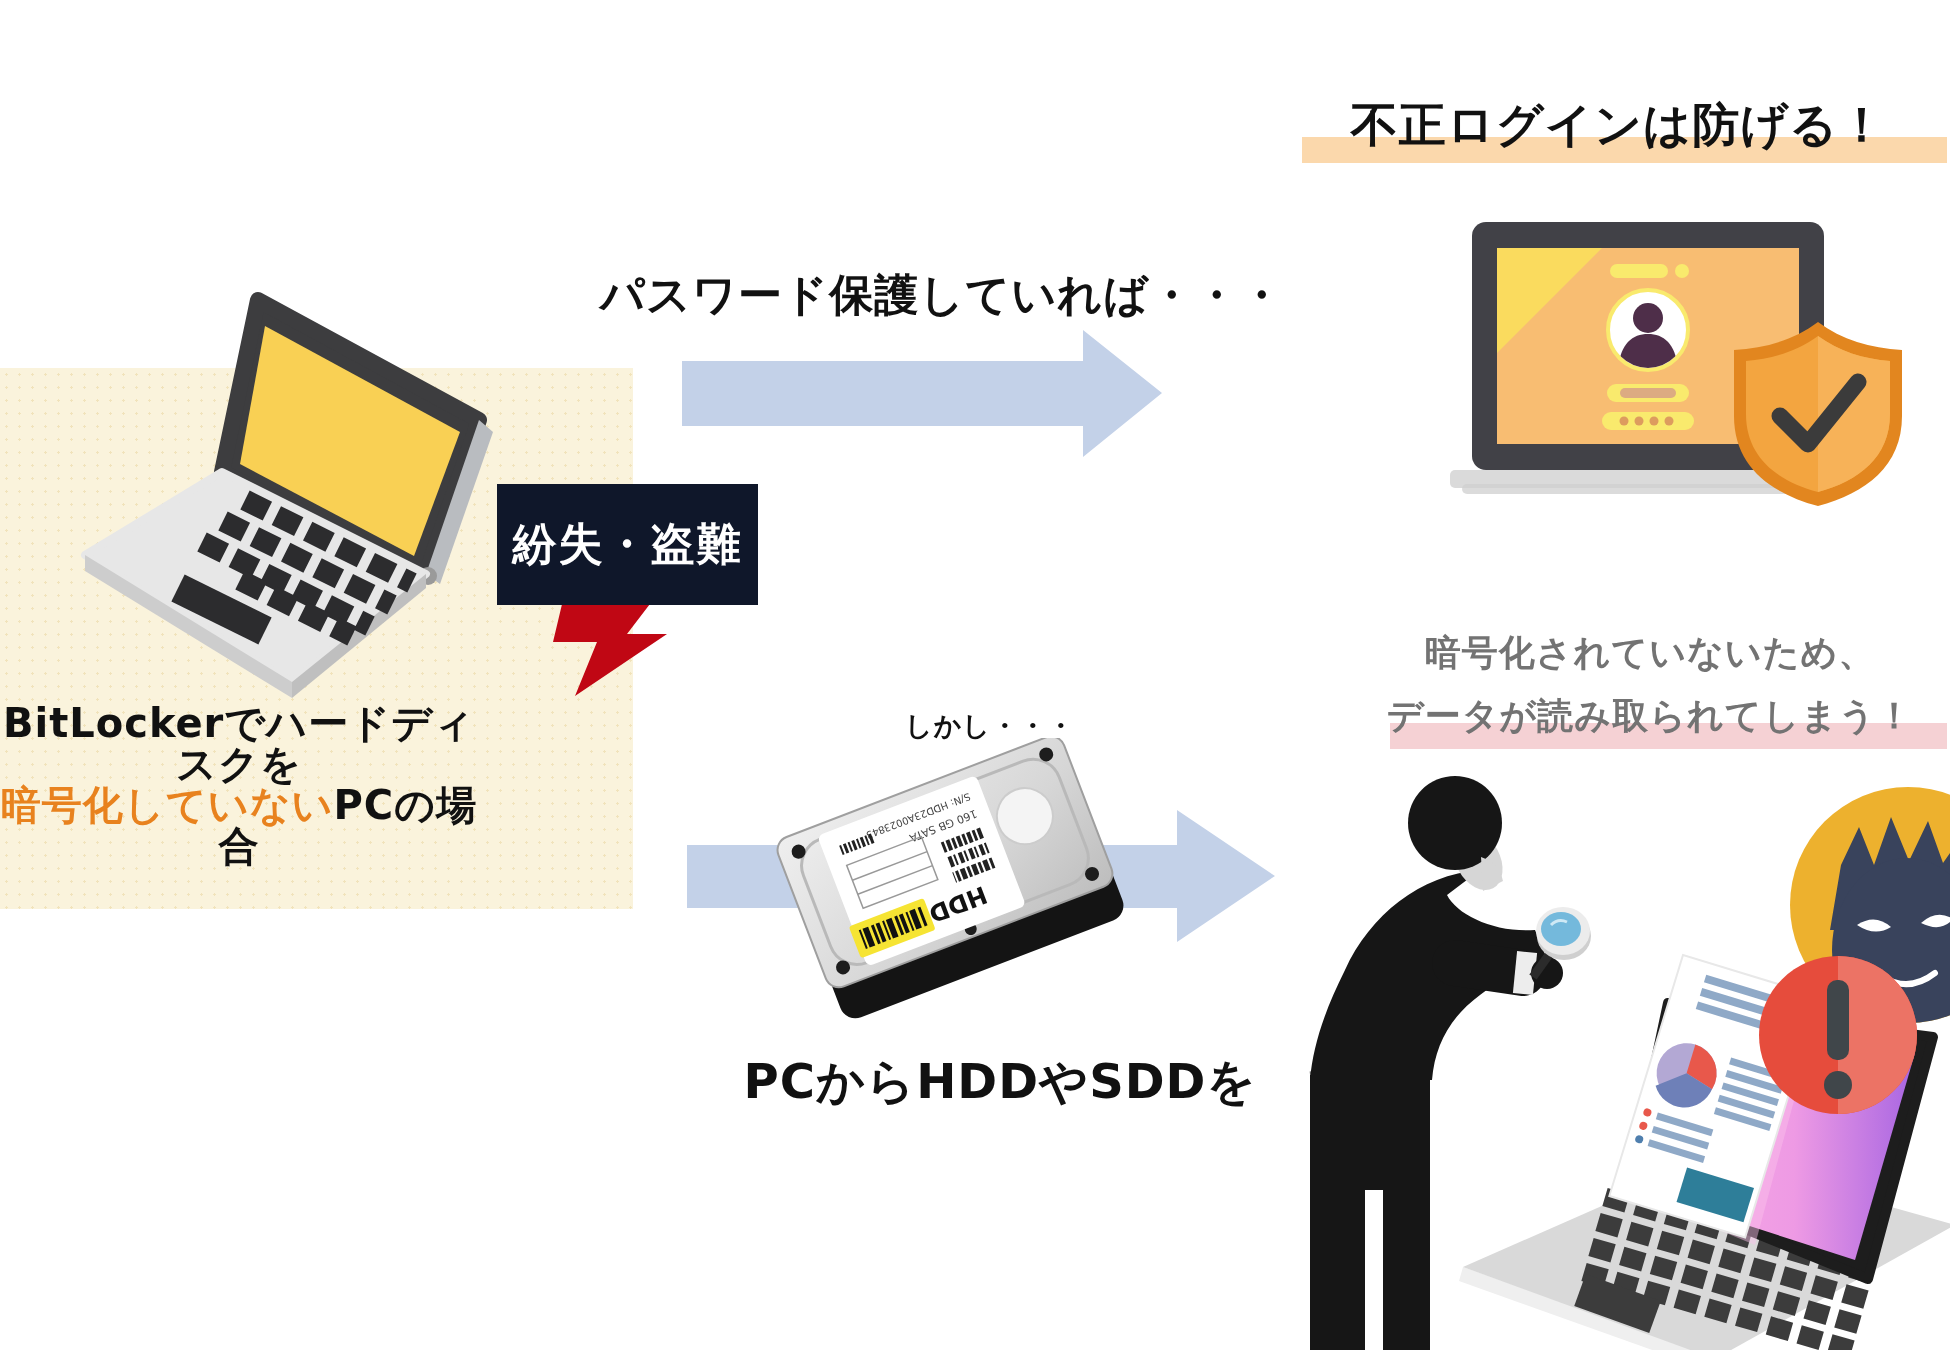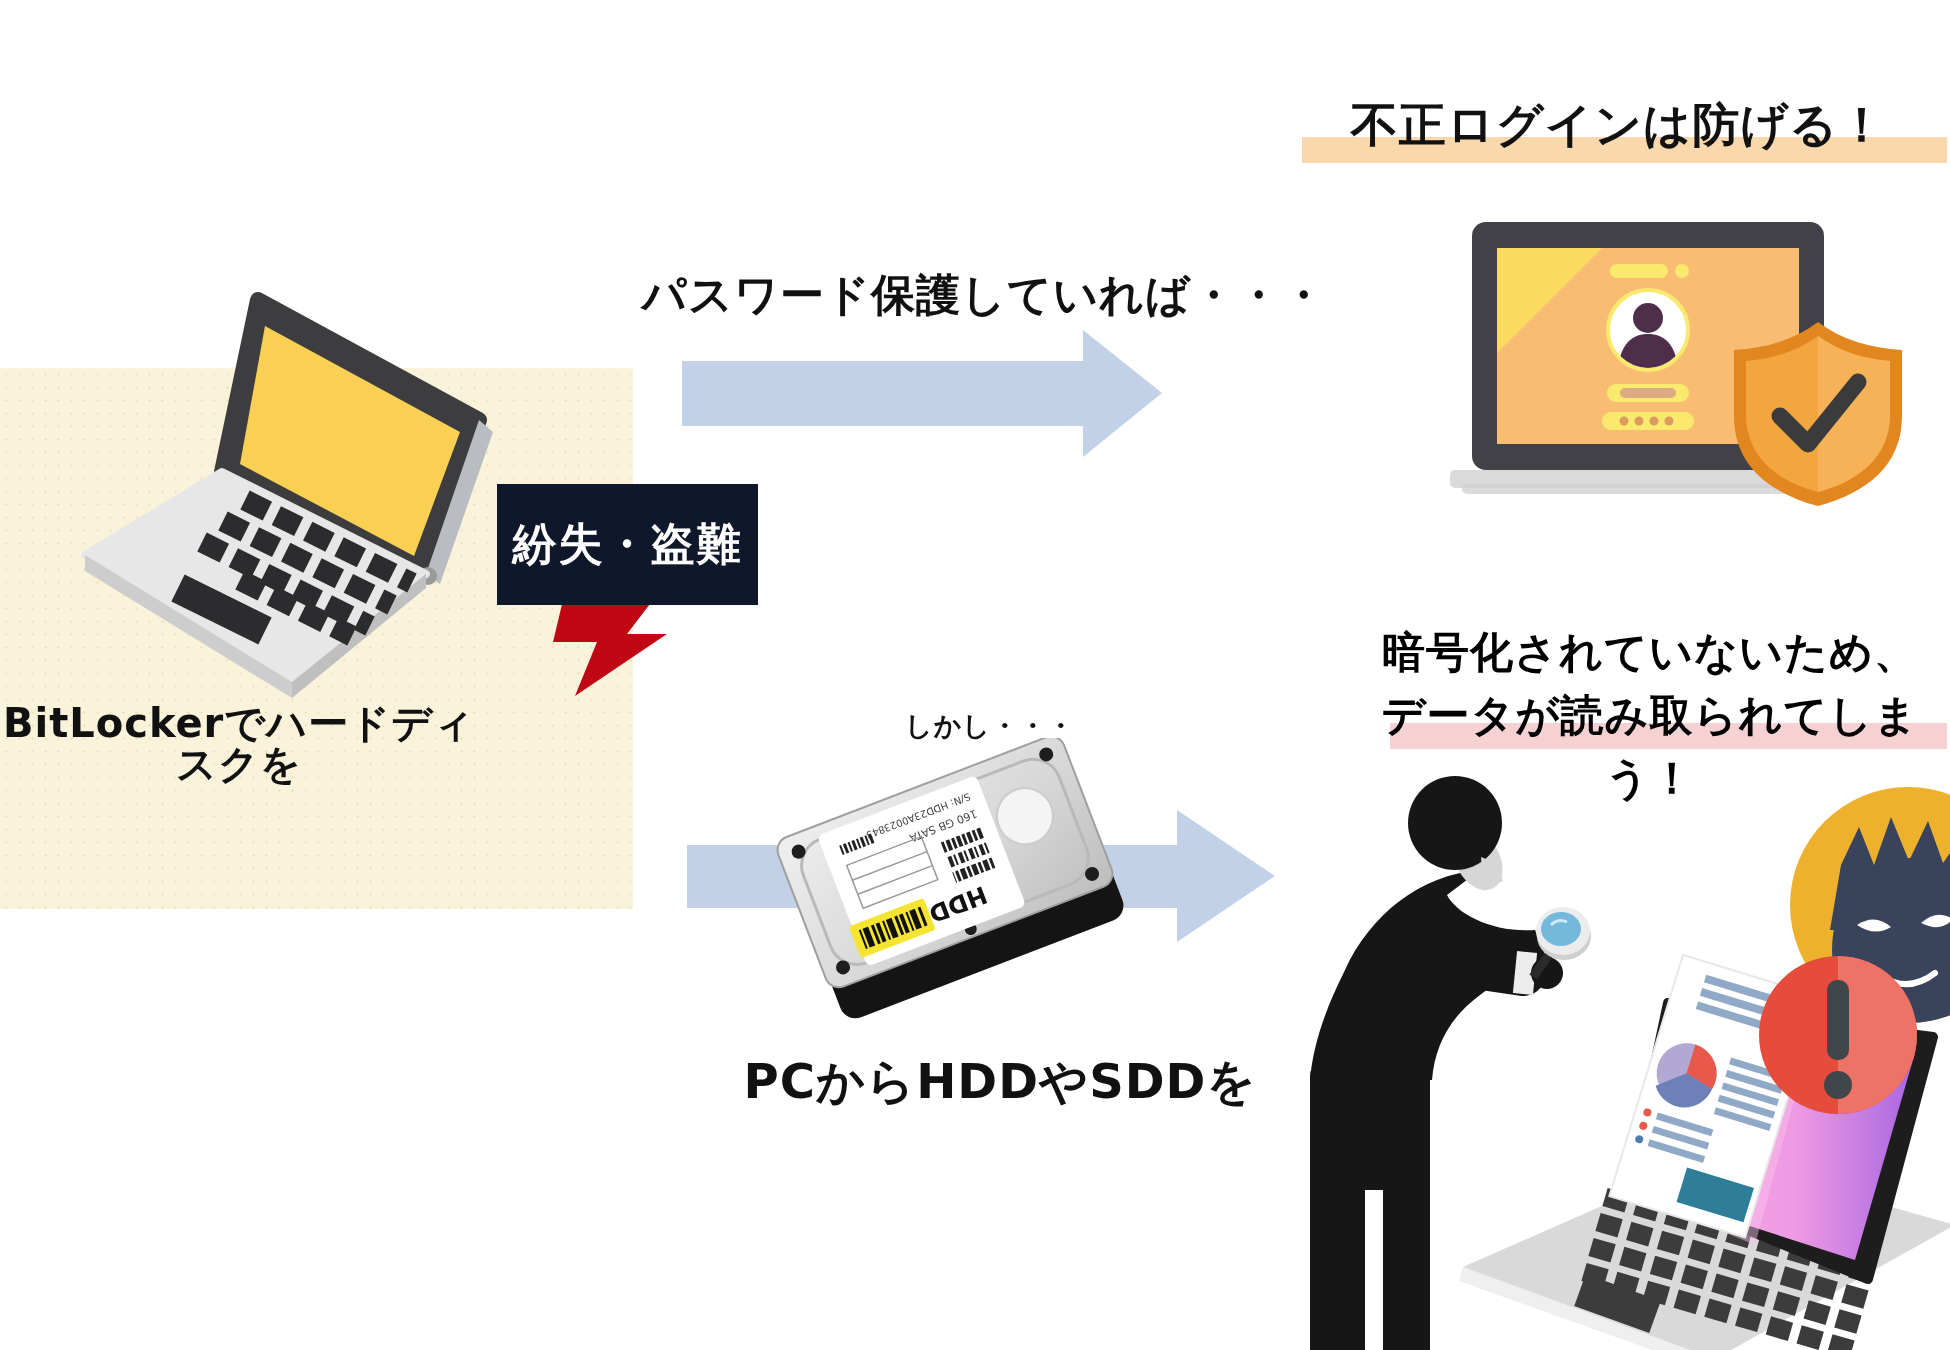--- a/index.html
+++ b/index.html
@@ -10,27 +10,27 @@
   .abs{position:absolute;}
   
   .cream-panel{
     left:0;top:368px;width:633px;height:541px;background:#faf3dc;
     background-image:radial-gradient(circle,#f1e3bb 1.2px,rgba(0,0,0,0) 1.4px);
     background-size:13px 13px;
   }
   .jp{font-weight:700;color:#111;letter-spacing:1px;}
   .caption-bitlocker{left:0;top:703px;width:478px;text-align:center;font-size:40px;line-height:41px;}
   .caption-bitlocker .em{color:#e8821e;}
-  .cond-label{left:634px;top:266px;width:700px;text-align:center;font-size:44px;}
+  .cond-label{left:600px;top:266px;width:700px;text-align:left;font-size:44px;}
   .however-label{left:855px;top:708px;width:270px;text-align:center;font-size:27px;}
   .caption-hdd{left:740px;top:1050px;width:520px;text-align:center;font-size:48px;line-height:62px;}
   .result-ok-bar{left:1302px;top:137px;width:645px;height:26px;background:#fbd8ac;}
   .result-ok-text{left:1290px;top:94px;width:657px;text-align:center;font-size:47px;}
   .result-ng-bar{left:1390px;top:723px;width:557px;height:26px;background:#f5d1d4;}
-  .result-ng-text{left:1350px;top:621px;width:600px;text-align:center;font-size:43px;line-height:63px;color:#000000;}
+  .result-ng-text{left:1350px;top:621px;width:600px;text-align:center;font-size:36px;line-height:63px;color:#737373;}
   .bubble{
     left:497px;top:484px;width:261px;height:121px;background:#0f172a;
     color:#fff;font-size:44px;font-weight:700;letter-spacing:2px;
     display:flex;align-items:center;justify-content:center;
   }
   svg{display:block;}
 </style>
 </head>
 <body>
 
@@ -50,20 +50,21 @@
       <line x1="185" y1="222" x2="352" y2="305"></line>
       <line x1="163" y1="243" x2="332" y2="327"></line>
       <line x1="142" y1="264" x2="310" y2="348"></line>
       <line x1="180" y1="302" x2="292" y2="358"></line>
     </g>
     <line x1="118" y1="310" x2="205" y2="353" stroke="#2c2c2e" stroke-width="30"></line>
   </svg>
 
   <div class="abs jp caption-bitlocker">
     <div>BitLockerでハードディスクを</div>
+    <div><span class="em">暗号化していない</span><span>PCの場合</span></div>
   </div>
 
   <div class="abs jp cond-label">パスワード保護していれば・・・</div>
 
   <svg class="abs" style="left:682px;top:330px" width="480" height="127" viewBox="0 0 480 127">
     <polygon points="0,31 401,31 401,0 480,63 401,127 401,96 0,96" fill="#c3d1e8"></polygon>
   </svg>
 
   <div class="abs result-ok-bar"></div>
   <div class="abs jp result-ok-text">不正ログインは防げる！</div>

